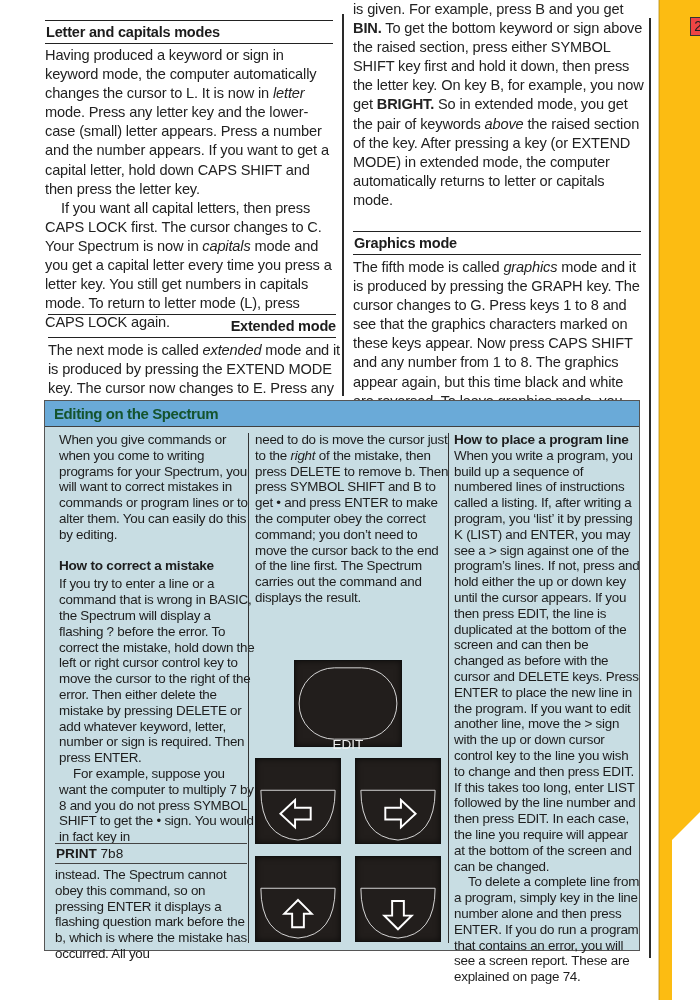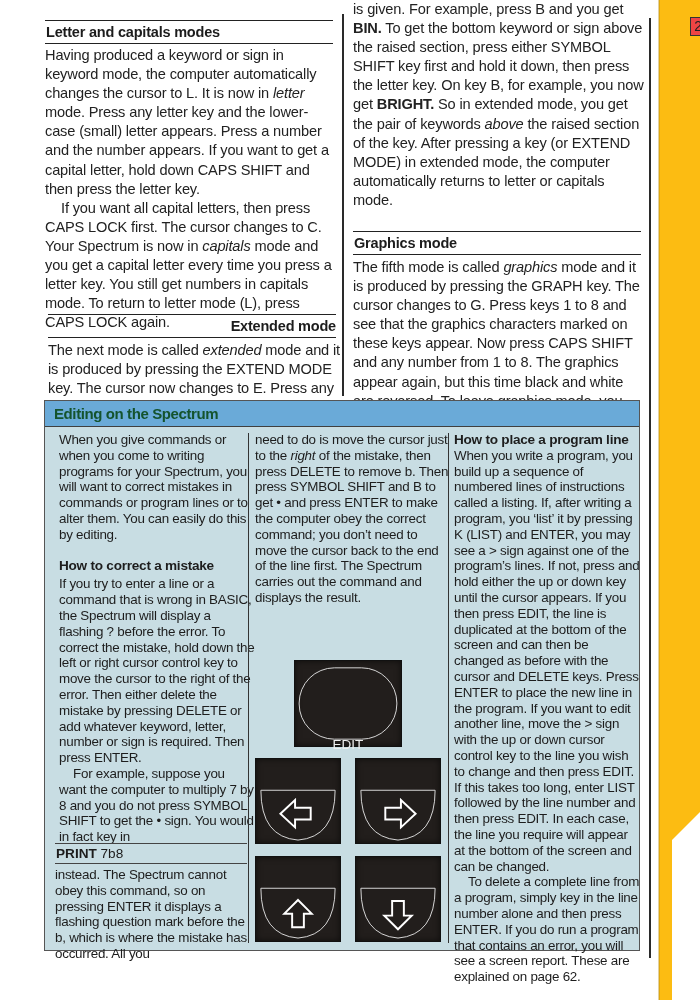--- a/index.html
+++ b/index.html
@@ -158,17 +158,17 @@
         <path d="M5 32 L81 32 Q81 80 43 83 Q5 80 5 32 Z" fill="none" stroke="#d8d8d8" stroke-width="1"></path>
         <path d="M43 74 L57 60 L49 60 L49 45 L37 45 L37 60 L29 60 Z" fill="none" stroke="#ffffff" stroke-width="2"></path>
       </svg>
     </div>
 
     <div class="box-vline" style="left:403px; top:32px; height:510px;"></div>
 
     <div class="box-text" style="left:409px; top:31px; width:186px;">
       <p class="sub-head">How to place a program line</p>
       <p>When you write a program, you build up a sequence of numbered lines of instructions called a listing. If, after writing a program, you ‘list’ it by pressing K (LIST) and ENTER, you may see a &gt; sign against one of the program’s lines. If not, press and hold either the up or down key until the cursor appears. If you then press EDIT, the line is duplicated at the bottom of the screen and can then be changed as before with the cursor and DELETE keys. Press ENTER to place the new line in the program. If you want to edit another line, move the &gt; sign with the up or down cursor control key to the line you wish to change and then press EDIT. If this takes too long, enter LIST followed by the line number and then press EDIT. In each case, the line you require will appear at the bottom of the screen and can be changed.</p>
-      <p class="indent">To delete a complete line from a program, simply key in the line number alone and then press ENTER. If you do run a program that contains an error, you will see a screen report. These are explained on page 62.</p>
+      <p class="indent">To delete a complete line from a program, simply key in the line number alone and then press ENTER. If you do run a program that contains an error, you will see a screen report. These are explained on page 74.</p>
     </div>
   </div>
 
 </div>
 
 </body></html>

